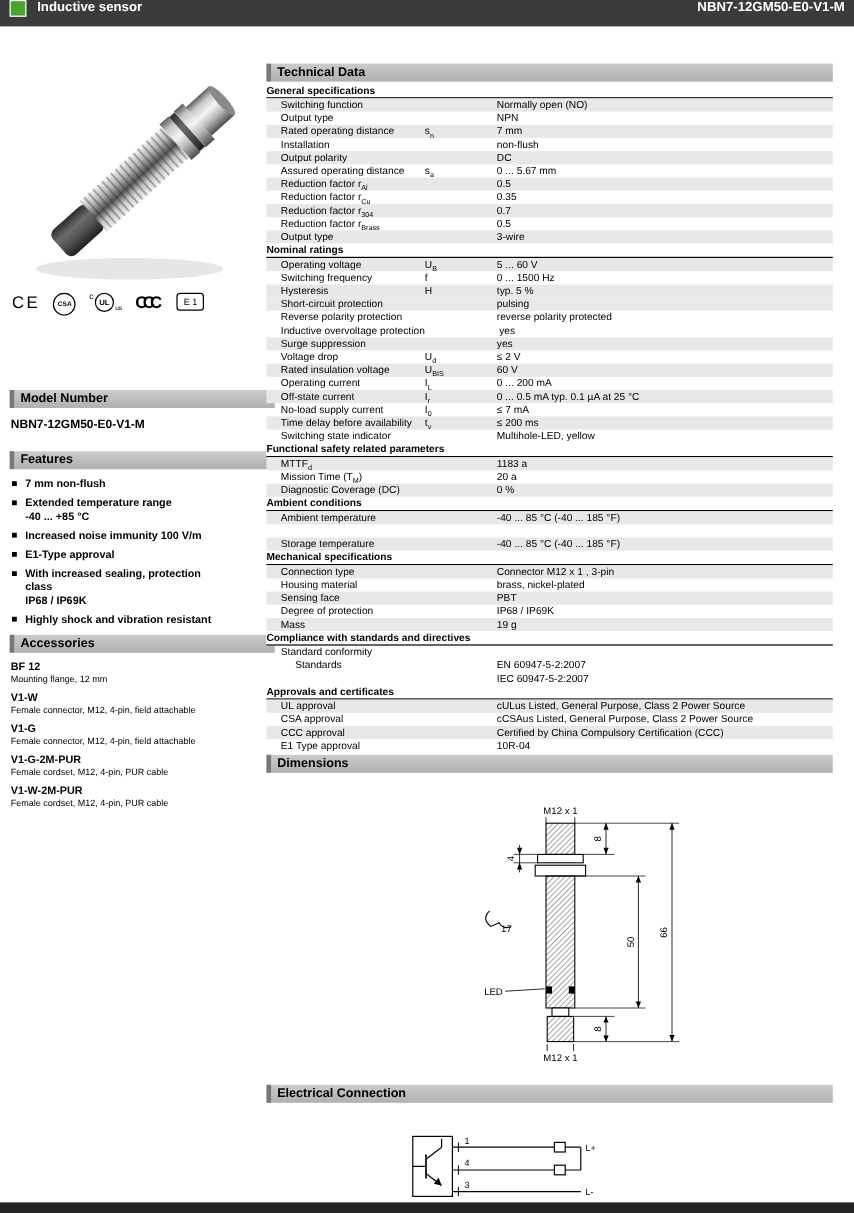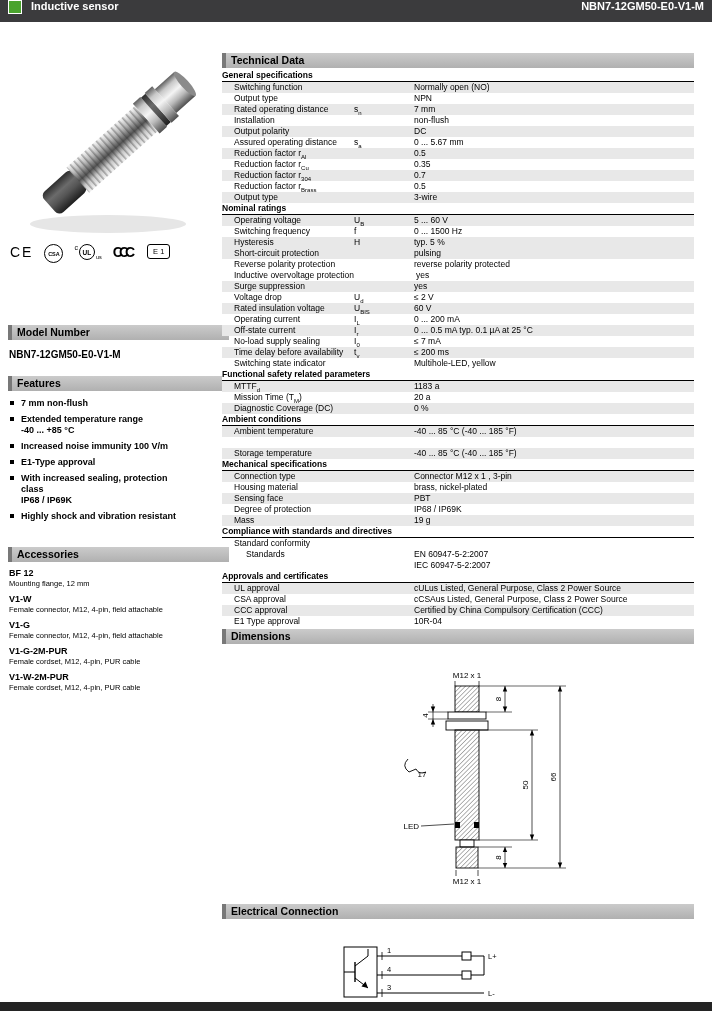--- a/index.html
+++ b/index.html
@@ -25,21 +25,21 @@
   .ccc{font-size:14px;font-weight:bold;letter-spacing:-4px;padding-right:5px}
   .e1{border:1px solid #000;border-radius:3px;font-size:7.5px;padding:2px 5px}
 
   .mn-bar{margin-top:55px}
   .model-number{margin:9px 0 0 1px;font-weight:bold;font-size:10px;height:13px}
   .feat-bar{margin-top:14px}
   .features{margin:7px 0 0 1px}
   .feat{display:flex;margin-bottom:5px}
   .bullet{flex:0 0 4px;width:4px;height:4px;background:#000;margin:3px 7px 0 1px}
   .feattx{font-size:9px;font-weight:bold;line-height:11px;white-space:pre-line}
-  .acc-bar{margin-top:25px}
+  .acc-bar{margin-top:7px}
   .accessories{margin:5px 0 0 1px}
   .accname{font-weight:bold;font-size:9px;margin-top:6px}
   .accdesc{font-size:7.5px;margin-top:1px}
 
   .rightcol{position:absolute;left:222px;top:53px;width:472px}
   .tech-table{margin-top:2px}
   .tgroup{font-weight:bold;font-size:8.5px;line-height:11px;border-bottom:1px solid #000;background:#fff}
   .trow{display:flex;font-size:8.5px;line-height:11px;min-height:11px}
   .trow.alt{background:#e8e8e8}
   .tlab{flex:0 0 130px;padding-left:12px;white-space:nowrap}
@@ -273,21 +273,21 @@
           <div class="tlab">Operating current</div>
           <div class="tsym">I<sub>L</sub></div>
           <div class="tval">0 ... 200 mA</div>
         </div>
         <div class="trow alt">
           <div class="tlab">Off-state current</div>
           <div class="tsym">I<sub>r</sub></div>
           <div class="tval">0 ... 0.5 mA typ. 0.1 µA at 25 °C</div>
         </div>
         <div class="trow">
-          <div class="tlab">No-load supply sealing</div>
+          <div class="tlab">No-load supply current</div>
           <div class="tsym">I<sub>0</sub></div>
           <div class="tval">≤ 7 mA</div>
         </div>
         <div class="trow alt">
           <div class="tlab">Time delay before availability</div>
           <div class="tsym">t<sub>v</sub></div>
           <div class="tval">≤ 200 ms</div>
         </div>
         <div class="trow">
           <div class="tlab">Switching state indicator</div>

